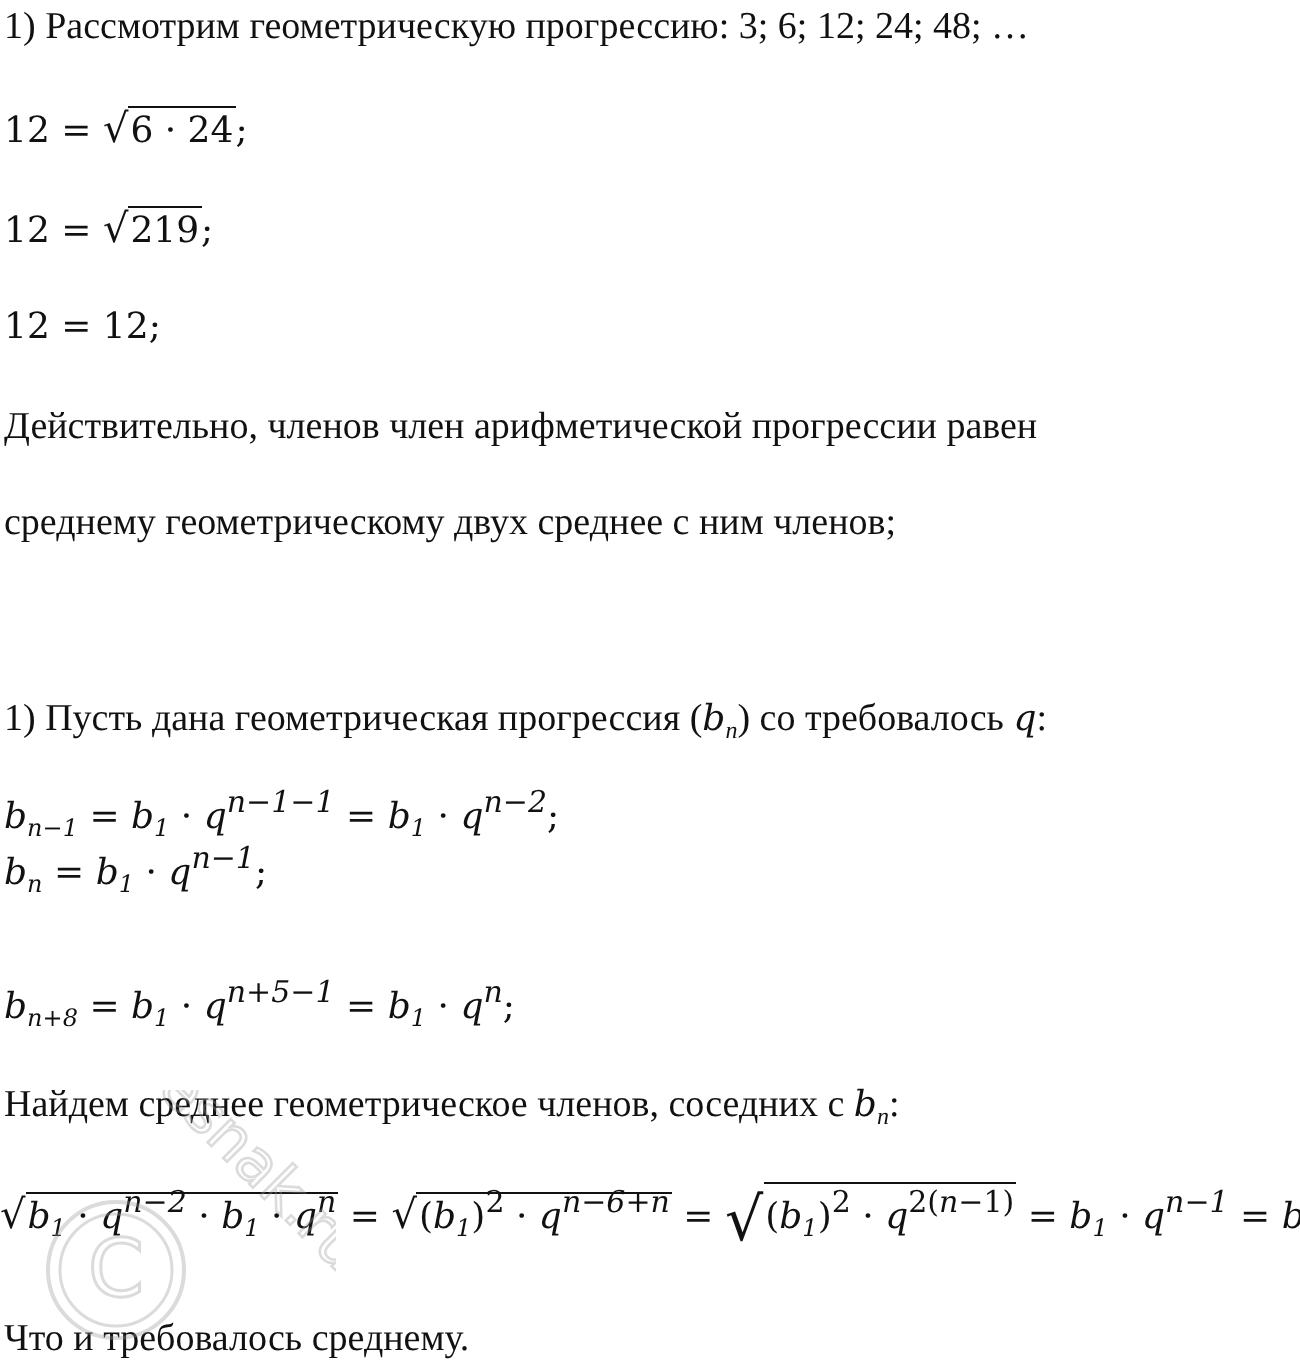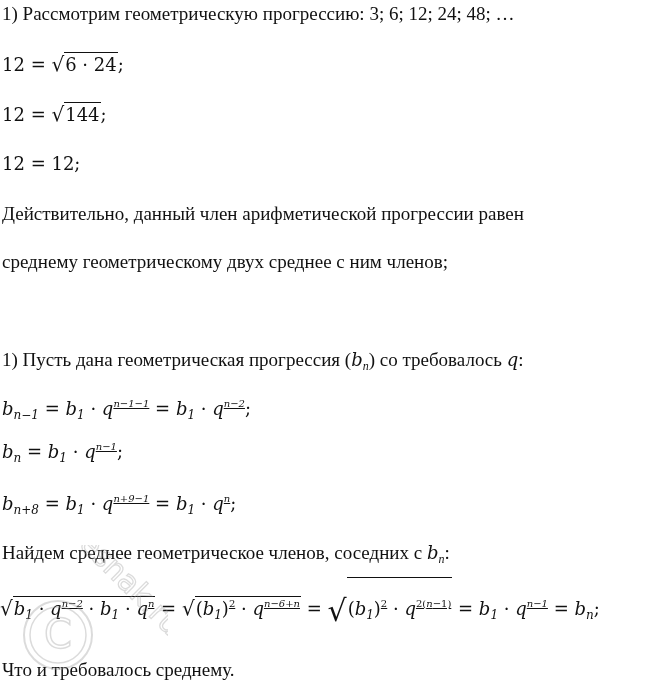--- a/index.html
+++ b/index.html
@@ -8,58 +8,58 @@
     font-family: "Liberation Serif", "DejaVu Serif", serif;
     color: #111111;
   }
   .line {
     position: absolute; left: 2px;
     font-size: 19px; white-space: nowrap; line-height: 1;
   }
   .m { font-family: "DejaVu Serif", "Liberation Serif", serif; font-size: 18px; }
   .i { font-style: italic; }
   sub { font-size: 12px; vertical-align: -4px; line-height: 0; }
-  sup { font-size: 10px; vertical-align: 8px; line-height: 0; text-decoration: underline; }
+  sup { font-size: 15px; vertical-align: 8px; line-height: 0; }
   .sqrt { display: inline-block; position: relative; }
   .sqrt .rad { font-size: 20px; }
   .sqrt .body { border-top: 1.3px solid #111; padding: 1px 1px 0 1px; }
   .sqrt.tall .rad { font-size: 30px; vertical-align: -6px; }
-  .sqrt.tall .body { padding-top: 20px; }
+  .sqrt.tall .body { padding-top: 6px; }
   .watermark {
     position: absolute; left: 18px; top: 545px; width: 150px; height: 130px;
     pointer-events: none; opacity: 0.35;
   }
 </style>
 </head>
 <body>
 
 <div class="line" style="top:4px">1) Рассмотрим геометрическую прогрессию:  3;  6;  12;  24;  48; …</div>
 
 <div class="line m" style="top:54px">
   <span>12 = </span><span class="sqrt"><span class="rad">√</span><span class="body">6 · 24</span></span><span>;</span>
 </div>
 
 <div class="line m" style="top:104px">
-  <span>12 = </span><span class="sqrt"><span class="rad">√</span><span class="body">144</span></span><span>;</span>
+  <span>12 = </span><span class="sqrt"><span class="rad">√</span><span class="body">219</span></span><span>;</span>
 </div>
 
 <div class="line m" style="top:155px">12 = 12;</div>
 
-<div class="line" style="top:204px">Действительно, данный член арифметической прогрессии равен</div>
+<div class="line" style="top:204px">Действительно, членов член арифметической прогрессии равен</div>
 <div class="line" style="top:252px">среднему геометрическому двух среднее с ним членов;</div>
 
 <div class="line" style="top:350px">
   <span>1) Пусть дана геометрическая прогрессия (</span><span class="i m">b</span><sub class="i">n</sub><span>) со требовалось </span><span class="i m">q</span><span>:</span>
 </div>
 
 <div class="line m i" style="top:400px">b<sub>n−1</sub> <span style="font-style:normal">=</span> b<sub>1</sub> <span style="font-style:normal">·</span> q<sup>n−1−1</sup> <span style="font-style:normal">=</span> b<sub>1</sub> <span style="font-style:normal">·</span> q<sup>n−2</sup><span style="font-style:normal">;</span></div>
 
-<div class="line m i" style="top:443px">b<sub>n</sub> <span style="font-style:normal">=</span> b<sub>1</sub> <span style="font-style:normal">·</span> q<sup>n−1</sup><span style="font-style:normal">;</span></div>
+<div class="line m i" style="top:428px">b<sub>n</sub> <span style="font-style:normal">=</span> b<sub>1</sub> <span style="font-style:normal">·</span> q<sup>n−1</sup><span style="font-style:normal">;</span></div>
 
-<div class="line m i" style="top:495px">b<sub>n+8</sub> <span style="font-style:normal">=</span> b<sub>1</sub> <span style="font-style:normal">·</span> q<sup>n+9−1</sup> <span style="font-style:normal">=</span> b<sub>1</sub> <span style="font-style:normal">·</span> q<sup>n</sup><span style="font-style:normal">;</span></div>
+<div class="line m i" style="top:495px">b<sub>n+8</sub> <span style="font-style:normal">=</span> b<sub>1</sub> <span style="font-style:normal">·</span> q<sup>n+5−1</sup> <span style="font-style:normal">=</span> b<sub>1</sub> <span style="font-style:normal">·</span> q<sup>n</sup><span style="font-style:normal">;</span></div>
 
 <div class="line" style="top:543px">
   <span>Найдем среднее геометрическое членов, соседних с </span><span class="i m">b</span><sub class="i">n</sub><span>:</span>
 </div>
 
 <div class="line m" style="top:596px; left:0px">
   <span class="sqrt"><span class="rad">√</span><span class="body i">b<sub>1</sub> <span style="font-style:normal">·</span> q<sup>n−2</sup> <span style="font-style:normal">·</span> b<sub>1</sub> <span style="font-style:normal">·</span> q<sup>n</sup></span></span>
   =
   <span class="sqrt"><span class="rad">√</span><span class="body">(<span class="i">b</span><sub class="i">1</sub>)<sup>2</sup> · <span class="i">q</span><sup class="i">n−6+n</sup></span></span>
   =

